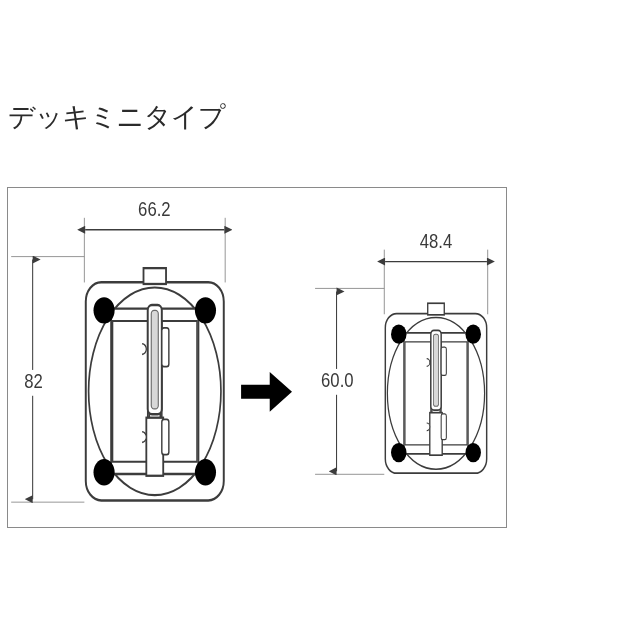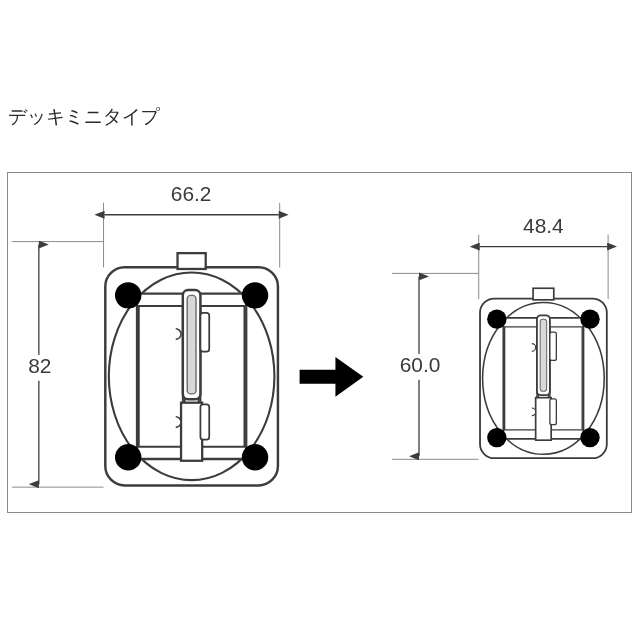--- a/index.html
+++ b/index.html
@@ -17,33 +17,33 @@
 
   
   .headline {
     position: absolute;
     left: 8px;
     top: 100px;
     width: 620px;
   }
   .headline-line {
     color: #2b2b2b;
-    font-size: 19px;
+    font-size: 27px;
     line-height: 34px;
     letter-spacing: -0.5px;
     white-space: nowrap;
     font-weight: 400;
   }
 
   
   .figure-frame {
     position: absolute;
     left: 7px;
-    top: 172px;
-    width: 625px;
+    top: 187px;
+    width: 500px;
     height: 341px;
     border: 1.5px solid #8a8a8a;
     box-sizing: border-box;
     background: #ffffff;
   }
   .figure-frame svg {
     display: block;
     width: 100%;
     height: 100%;
   }

